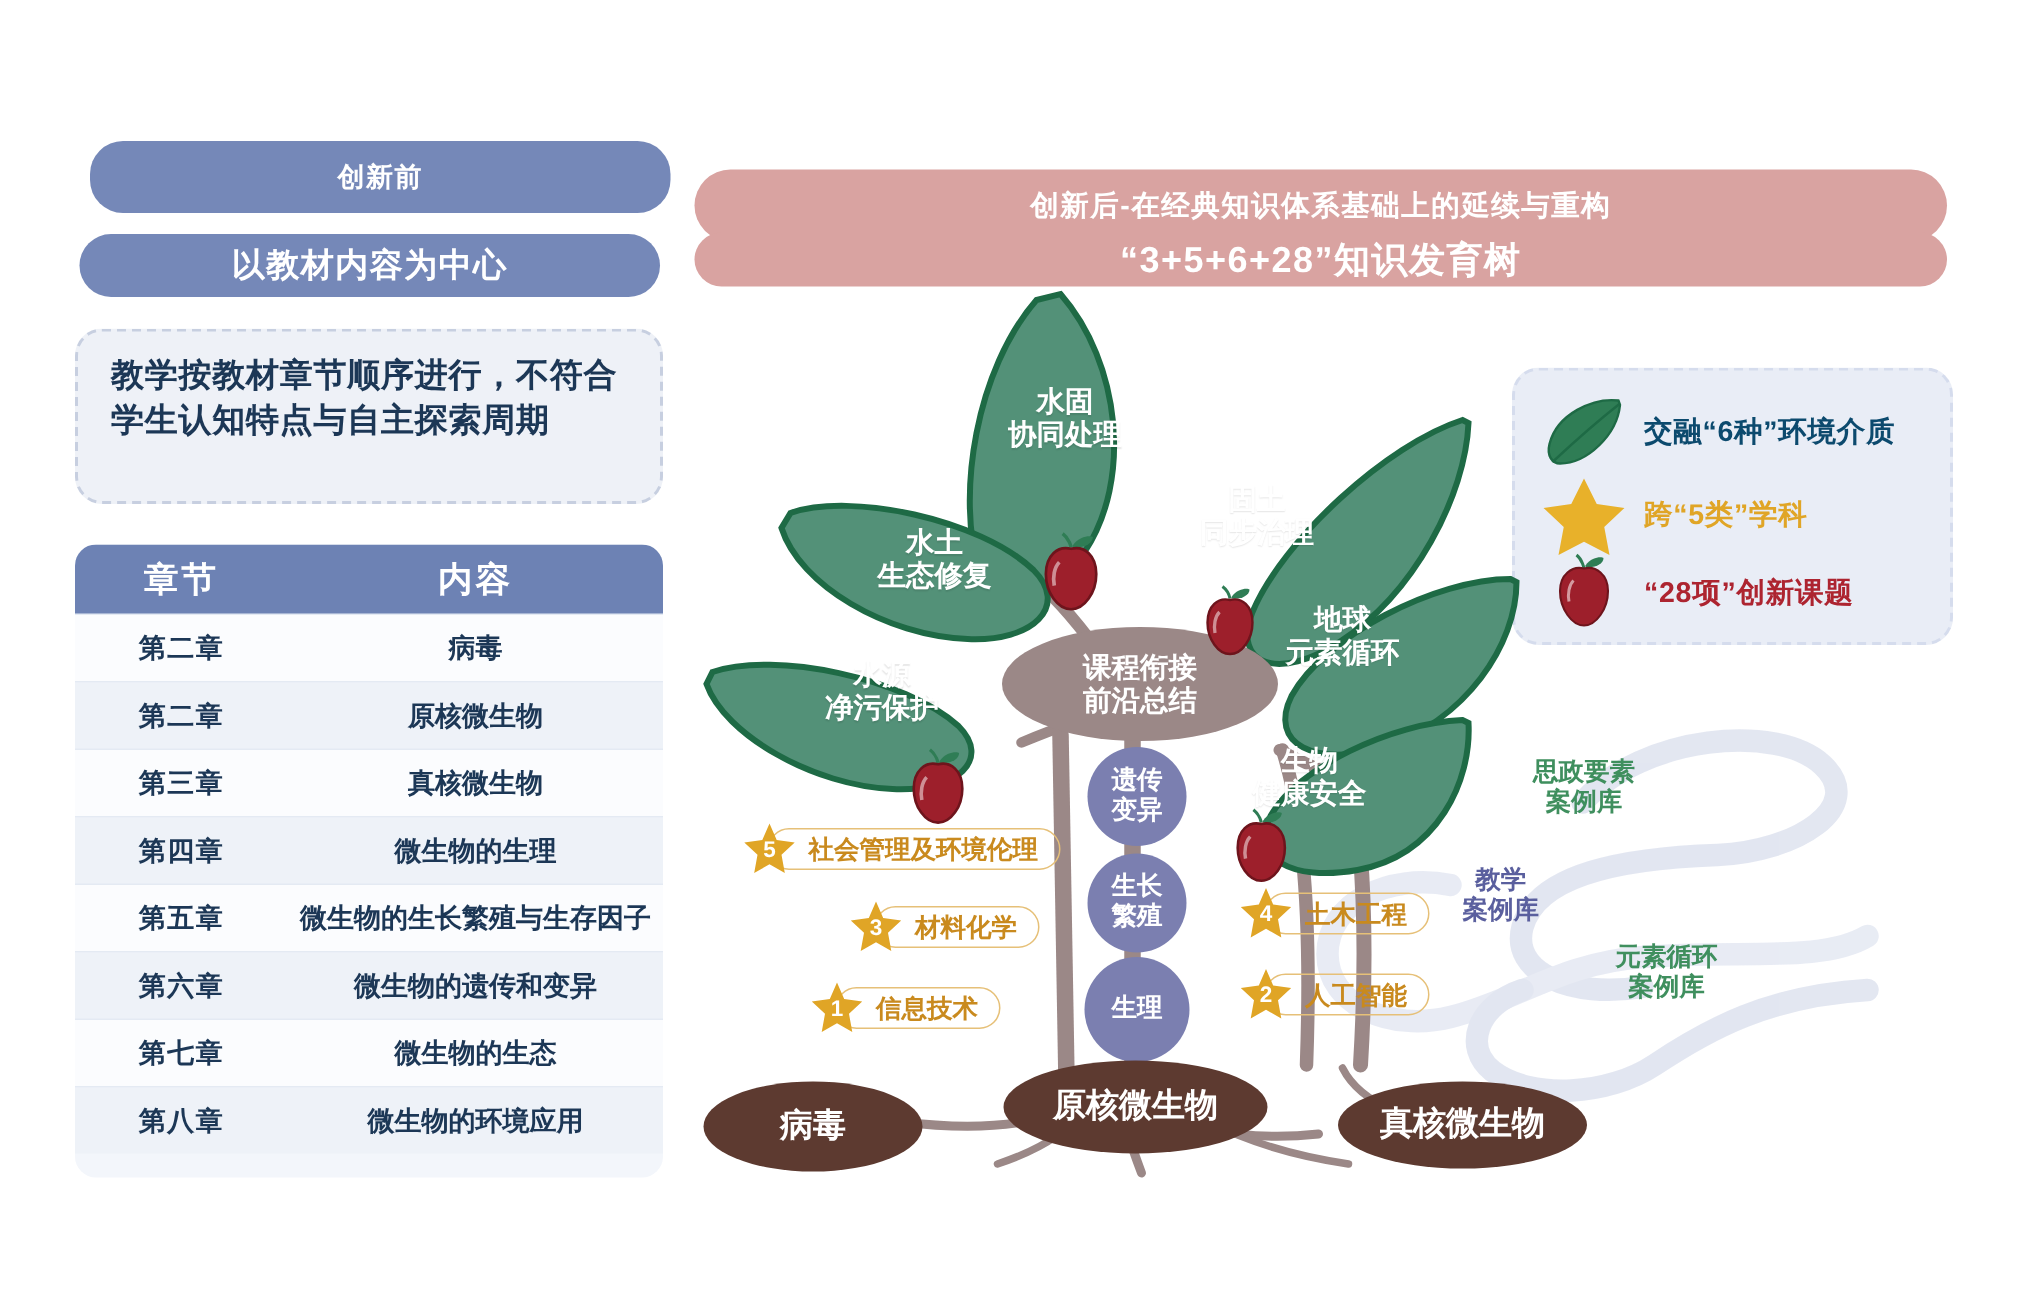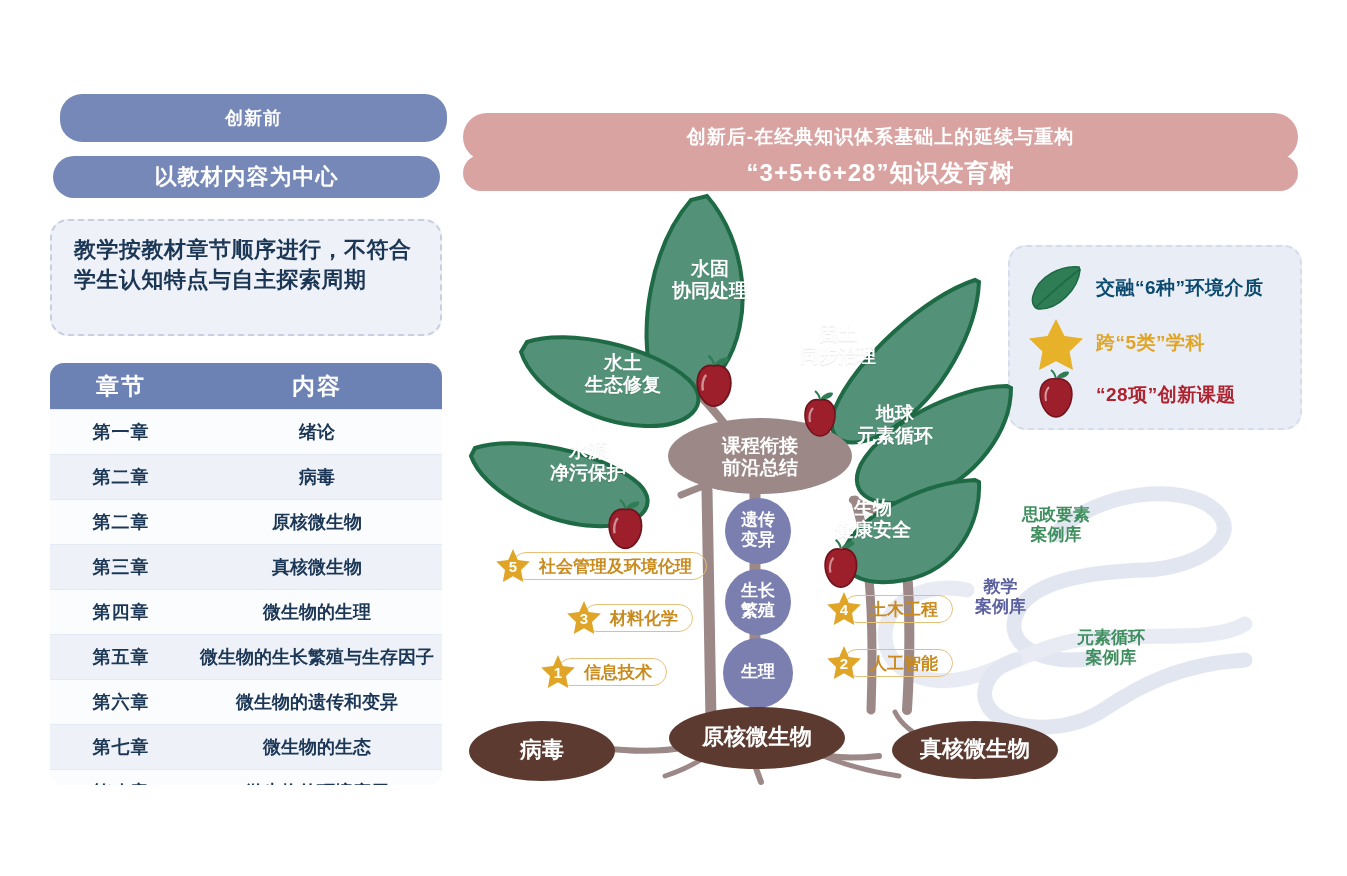--- a/index.html
+++ b/index.html
@@ -124,24 +124,20 @@
 
   <div id="chapter-table">
     <table>
       <thead>
         <tr>
           <th class="c1">章节</th>
           <th>内容</th>
         </tr>
       </thead>
       <tbody id="chapter-tbody">
-          <tr>
-            <td class="c1">第一章</td>
-            <td>绪论</td>
-          </tr>
           <tr>
             <td class="c1">第二章</td>
             <td>病毒</td>
           </tr>
           <tr>
             <td class="c1">第二章</td>
             <td>原核微生物</td>
           </tr>
           <tr>
             <td class="c1">第三章</td>

